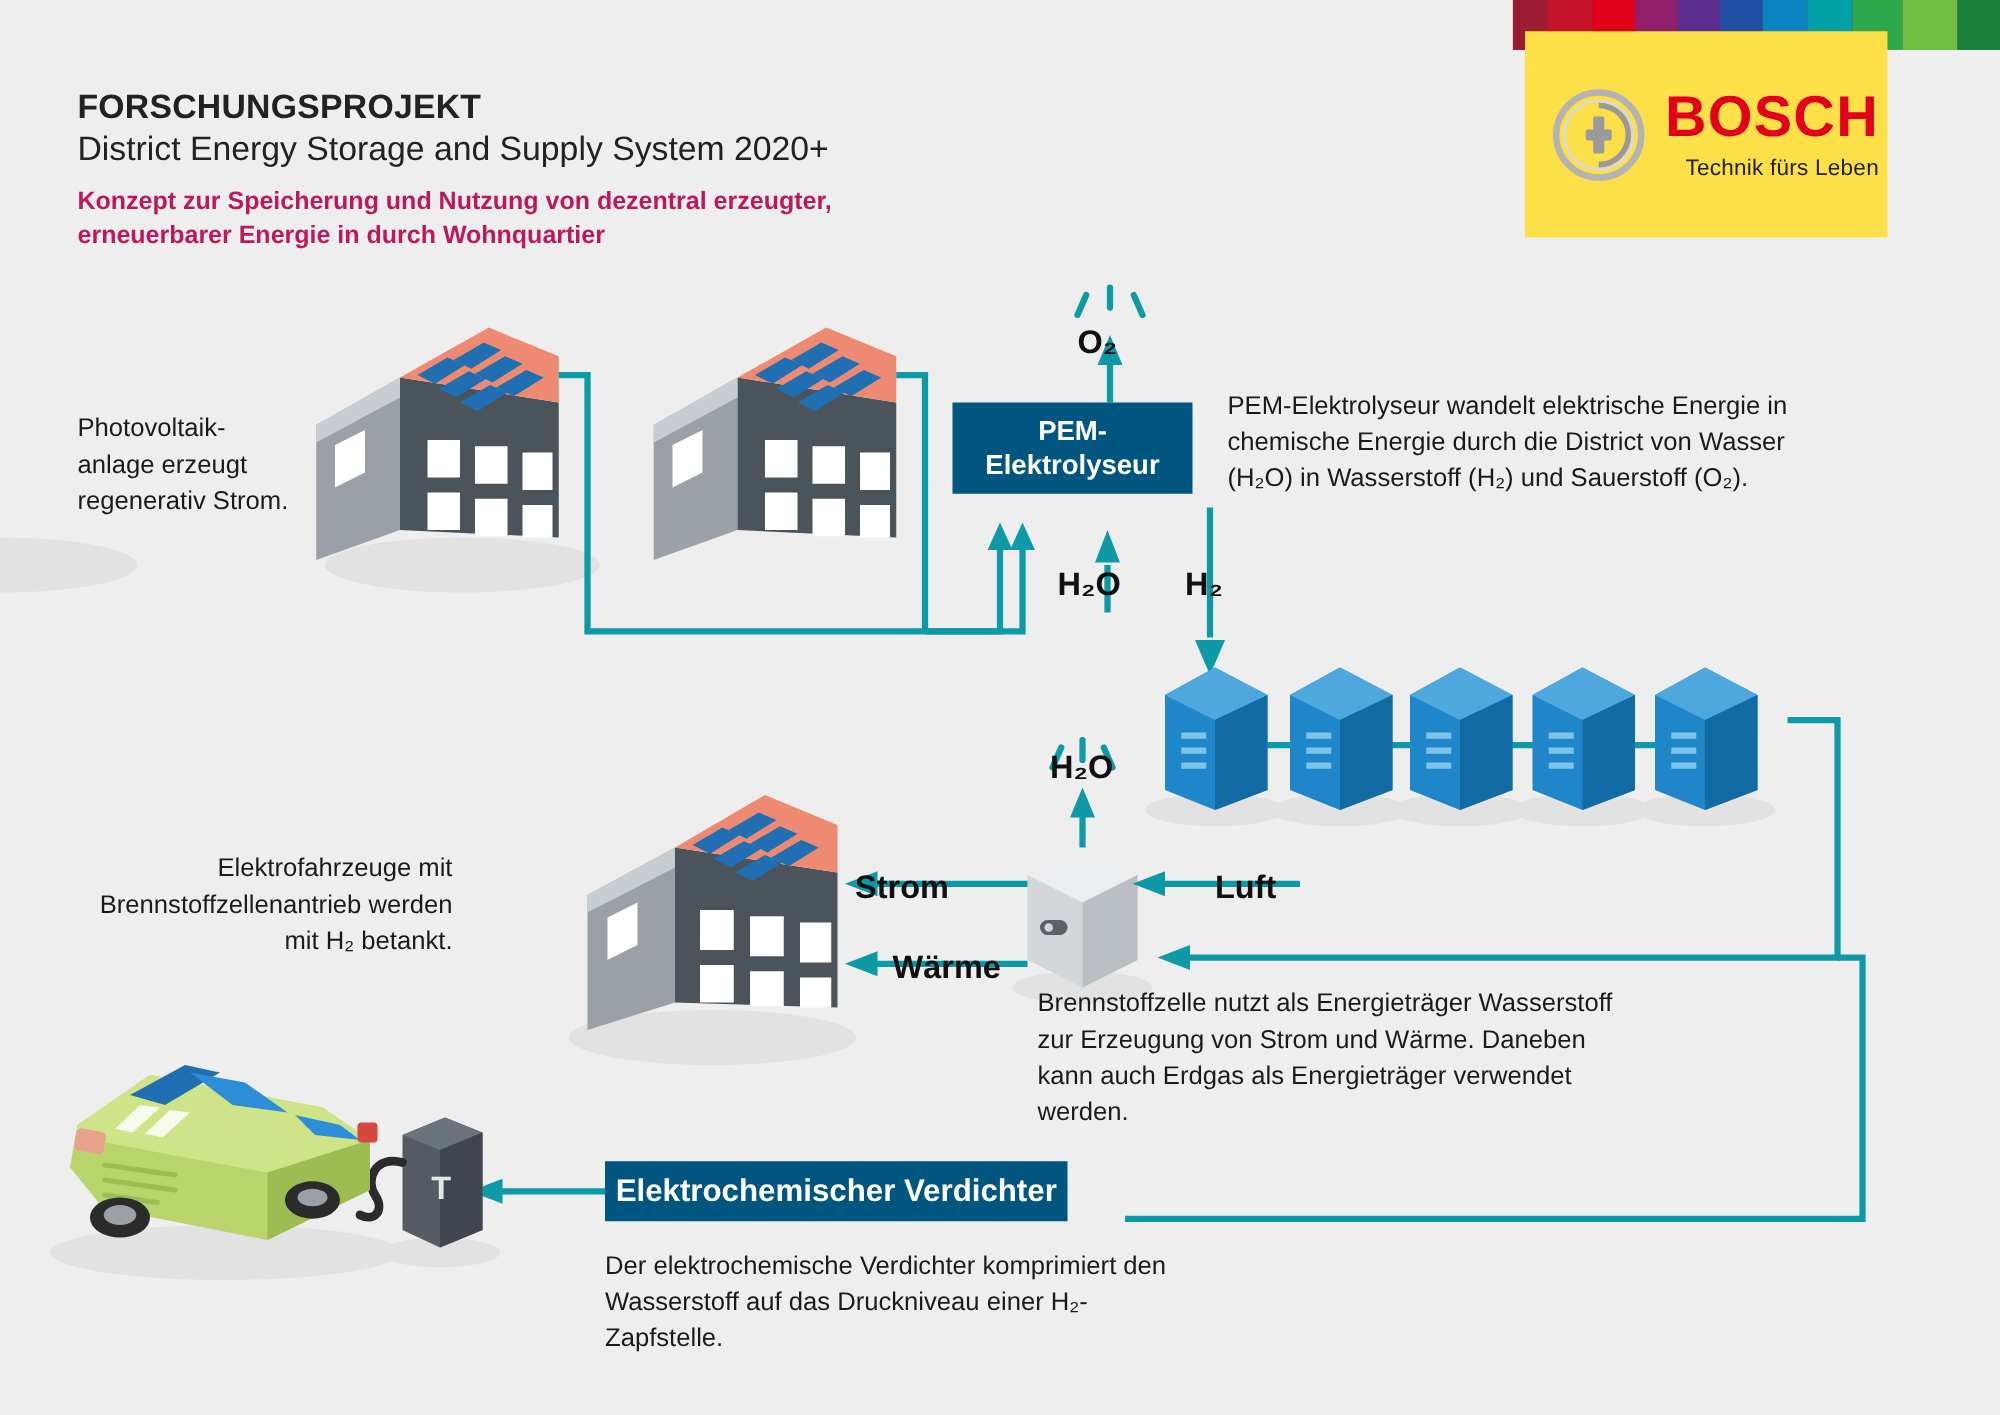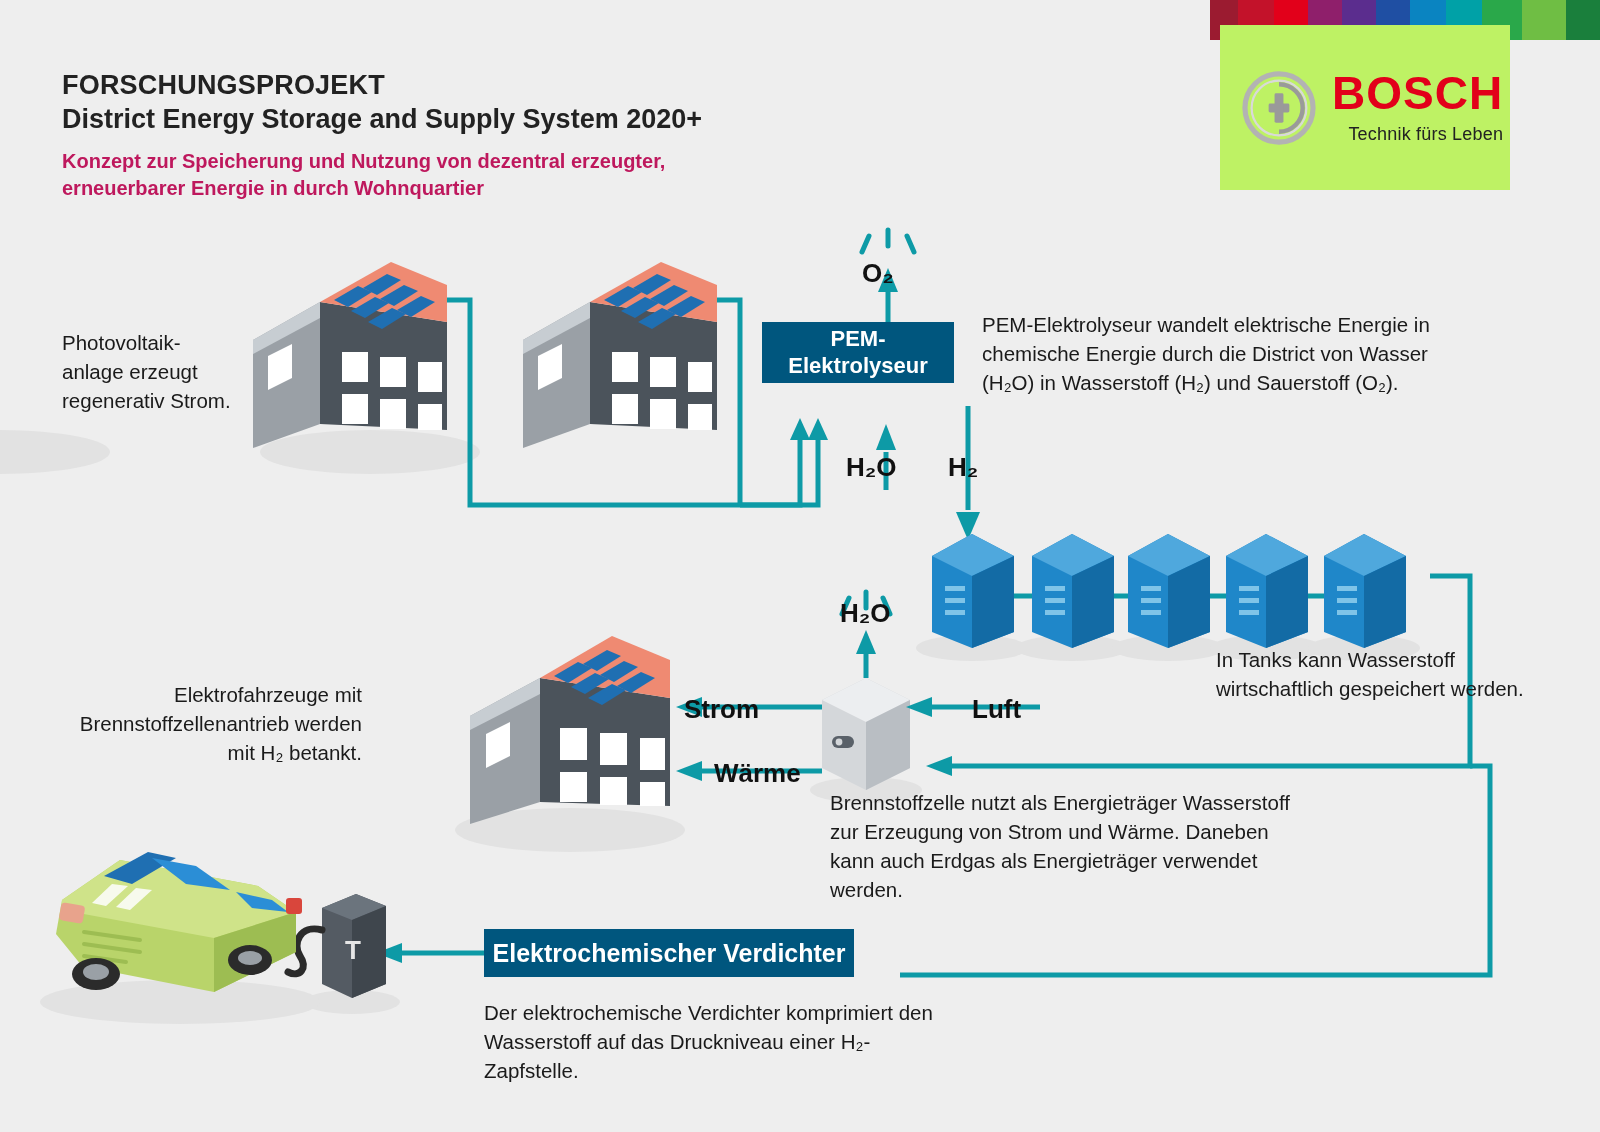--- a/index.html
+++ b/index.html
@@ -25,21 +25,21 @@
   }
   .title-kicker {
     font-size: 27px;
     font-weight: bold;
     letter-spacing: 0.2px;
     color: #222222;
     line-height: 1.18;
   }
   .title-main {
     font-size: 27px;
-    font-weight: bold;
+    font-weight: normal;
     color: #222222;
     line-height: 1.18;
     margin-top: 2px;
   }
   .title-sub {
     font-size: 20px;
     font-weight: bold;
     color: #be185d;
     line-height: 1.35;
     margin-top: 12px;
@@ -53,21 +53,21 @@
     width: 390px;
     height: 40px;
     overflow: hidden;
   }
   .logo-box {
     position: absolute;
     right: 90px;
     top: 25px;
     width: 290px;
     height: 165px;
-    background: #bef264;
+    background: #fde047;
     display: flex;
     align-items: center;
     justify-content: flex-start;
     padding-left: 22px;
     box-sizing: border-box;
   }
   .bosch-symbol {
     width: 74px;
     height: 74px;
     flex: 0 0 auto;
@@ -124,21 +124,21 @@
     display: flex;
     align-items: center;
     justify-content: center;
     text-align: center;
     line-height: 1.2;
   }
   #pem-box {
     left: 762px;
     top: 322px;
     width: 192px;
-    height: 61px;
+    height: 73px;
     font-size: 22px;
   }
   #compressor-box {
     left: 484px;
     top: 929px;
     width: 370px;
     height: 48px;
     font-size: 25px;
   }
 
@@ -485,21 +485,20 @@
   <div class="lbl" style="left:714px; top:758px;">Wärme</div>
   <div class="lbl" style="left:972px; top:694px;">Luft</div>
   <div class="lbl" style="left:345px; top:935px; color:#e6e6e6; font-size:26px;">T</div>
 
   <div class="note note-pv">
     Photovoltaik-<br>anlage erzeugt<br>regenerativ Strom.
   </div>
 
   <div class="note note-pem">PEM-Elektrolyseur wandelt elektrische Energie in chemische Energie durch die District von Wasser (H₂O) in Wasserstoff (H₂) und Sauerstoff (O₂).</div>
 
-  <div class="note note-tank">In Tanks kann Wasserstoff wirtschaftlich gespeichert werden.</div>
 
   <div class="note note-fc">Brennstoffzelle nutzt als Energieträger Wasserstoff zur Erzeugung von Strom und Wärme. Daneben kann auch Erdgas als Energieträger verwendet werden.</div>
 
   <div class="note note-ev">Elektrofahrzeuge mit Brennstoffzellenantrieb werden mit H₂ betankt.</div>
 
   <div class="note note-comp">Der elektrochemische Verdichter komprimiert den Wasserstoff auf das Druckniveau einer H₂-Zapfstelle.</div>
 
 </div>
 
 </body></html>

